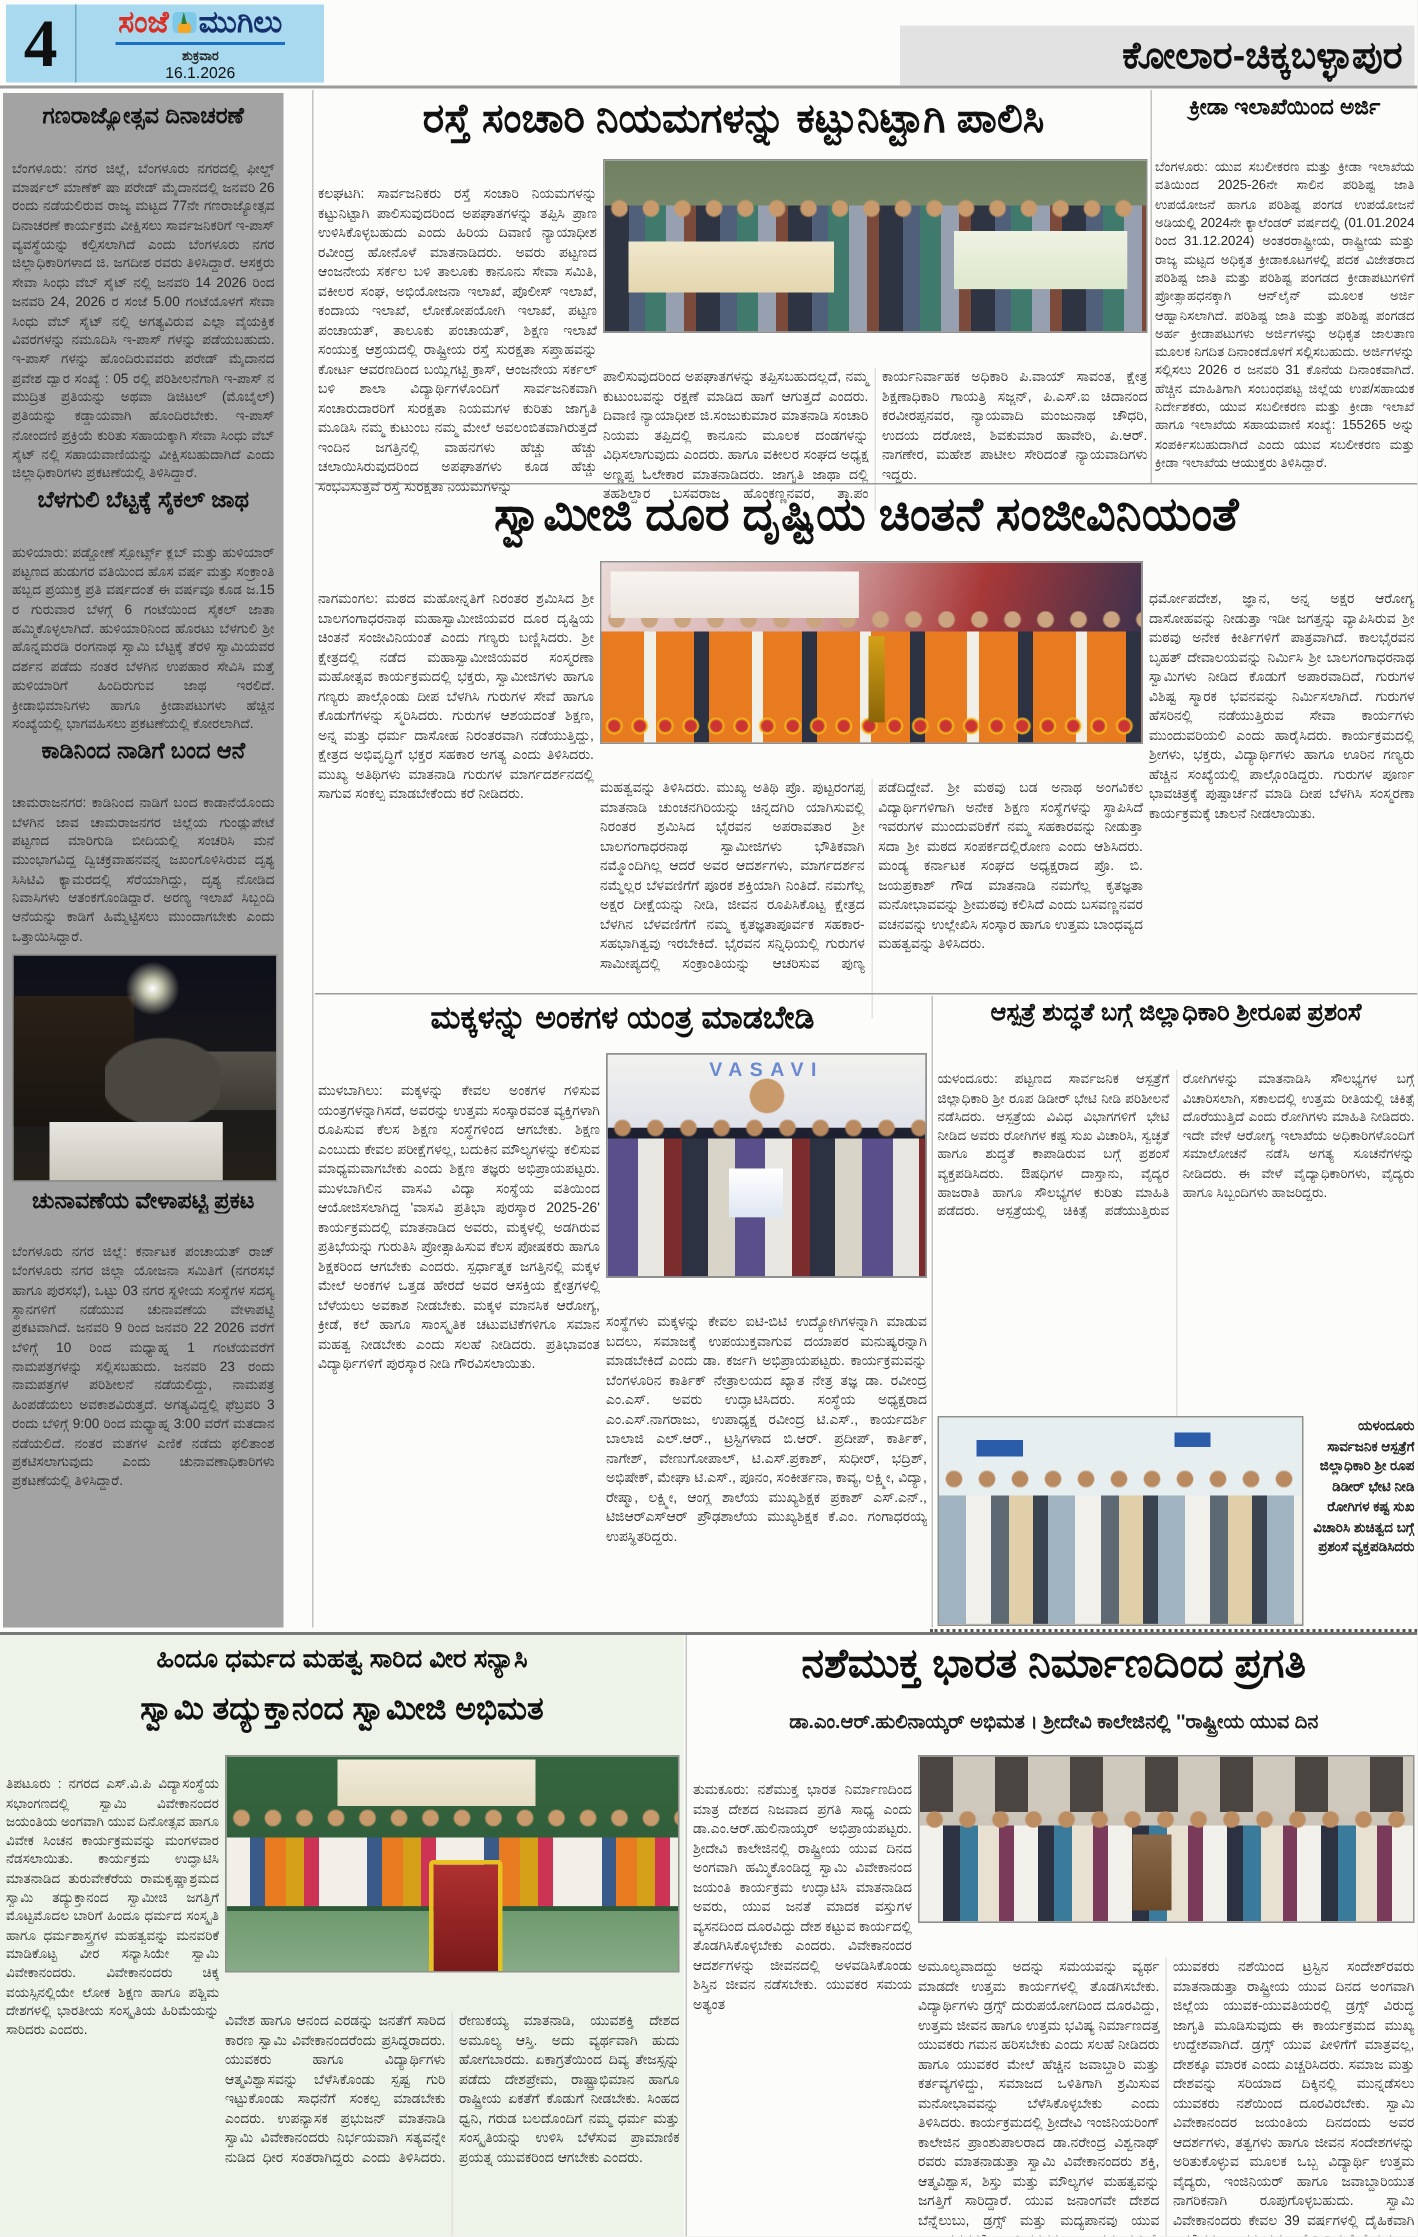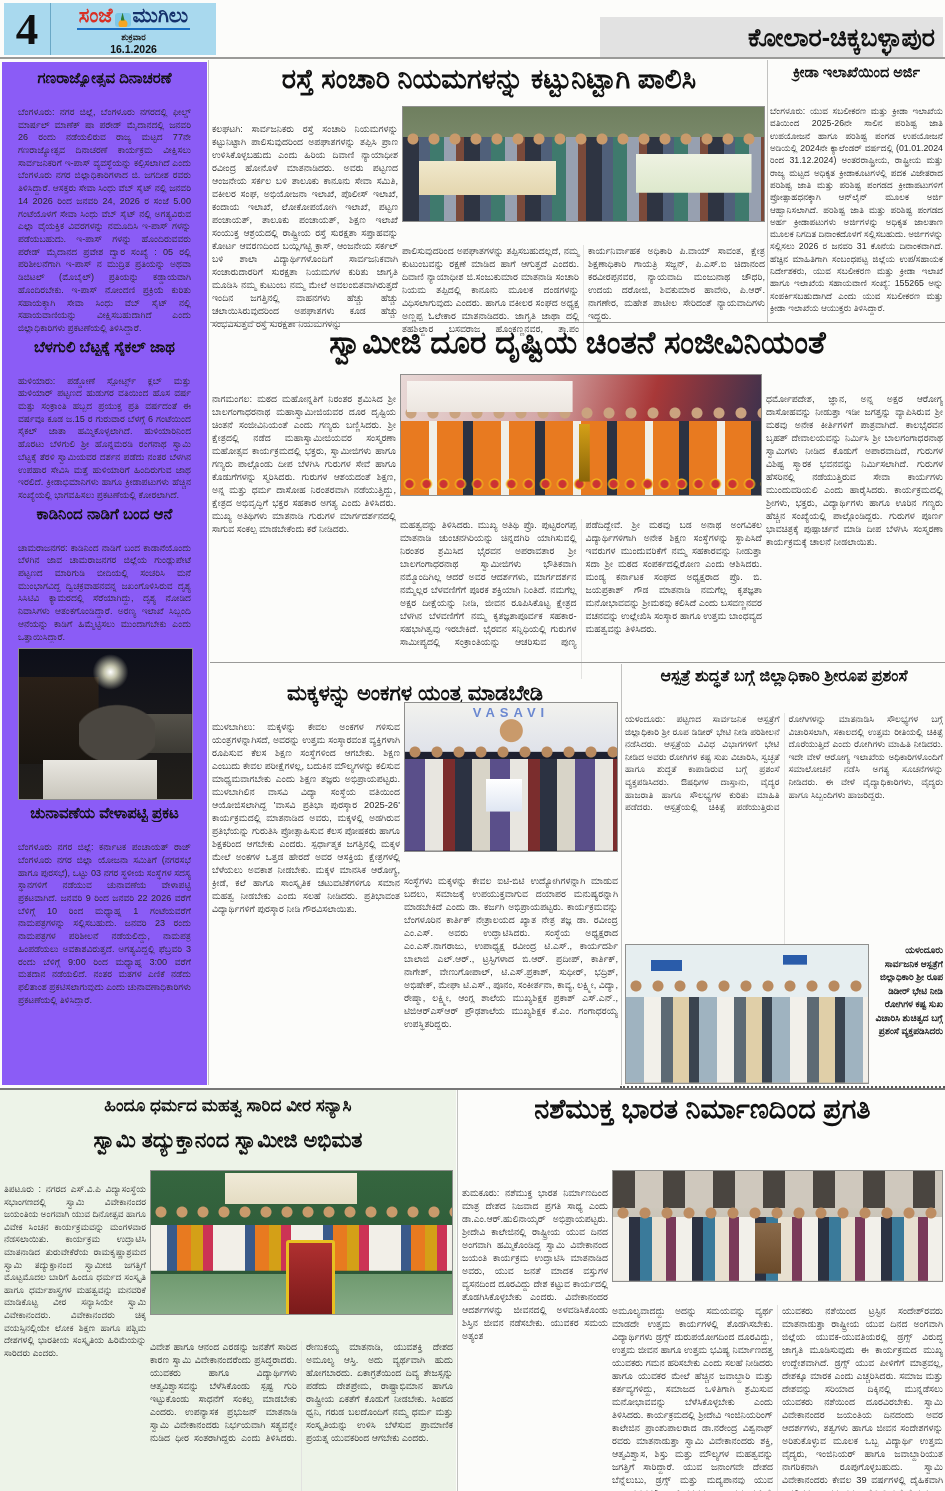--- a/index.html
+++ b/index.html
@@ -12,33 +12,33 @@
   .sub-hl{font-weight:bold;text-align:center;color:#222;overflow:hidden;}
   .vline{background:#c2c2c0;}
   .hline{background:#9a9a98;}
   .ph{border:1px solid #8f8f8d;background:#999;overflow:hidden;}
 
   
   #masthead{left:4px;top:3px;width:212px;height:52px;background:#a9d9ee;display:flex;align-items:stretch;}
   #pagenum{width:46px;font:bold 45px "Liberation Serif","DejaVu Serif",serif;color:#101010;
            display:flex;align-items:center;justify-content:center;border-right:1px solid #6aa8c6;}
   #mast-right{flex:1;display:flex;flex-direction:column;align-items:center;justify-content:center;}
-  #title-row{display:flex;align-items:flex-end;gap:2px;border-bottom:2px solid #1a6fc4;padding:0 2px 1px 2px;}
+  #title-row{display:flex;align-items:center;gap:2px;border-bottom:2px solid #1a6fc4;padding:0 2px 1px 2px;}
   .t1{font-weight:bold;font-size:20px;color:#d93025;}
   .t2{font-weight:bold;font-size:20px;color:#15306b;}
   #logo{width:16px;height:14px;border-radius:3px;display:inline-block;
         background:radial-gradient(circle at 50% 78%,#f5a623 4px,#7ec8e8 5px);position:relative;}
   #logo:after{content:"";position:absolute;left:6px;top:0;width:4px;height:8px;
         background:linear-gradient(#2e7d32,#2e7d32);clip-path:polygon(50% 0,100% 100%,0 100%);}
   #dayline{font-size:8.5px;font-weight:bold;color:#222;margin-top:2px;}
-  #dateline{font-size:10.5px;font-weight:bold;color:#111;}
+  #dateline{font-size:10.5px;font-weight:normal;color:#111;}
   #region{left:600px;top:17px;width:343px;height:40px;background:#e2e2e2;
           font-weight:bold;font-size:25px;color:#111;text-align:right;line-height:40px;padding-right:8px;}
 
-  #leftcol{left:2px;top:62px;width:205px;height:1023px;background:#8b5cf6;padding:4px 16px;overflow:hidden;}
+  #leftcol{left:2px;top:62px;width:187px;height:1023px;background:#a3a3a3;padding:4px 6px;overflow:hidden;}
   #leftcol .hl{font-size:15px;margin:4px 0 3px 0;}
   #leftcol .body{font-size:9.1px;}
 
   
   #ph-rally{background:
     linear-gradient(#f0e8cc,#e4d6ae) ,
     linear-gradient(#eef2e2,#dde8cc),
     radial-gradient(circle at 10px 10px,#c99a6b 5px,rgba(0,0,0,0) 6px),
     repeating-linear-gradient(90deg,#2e3442 0 16px,#50607a 16px 27px,#3f7a6d 27px 41px,#97a0b0 41px 53px,#7b4a3a 53px 61px),
     linear-gradient(#6f7f5f,#93a083);
@@ -157,21 +157,21 @@
   <div class="abs hline" style="left:210px;top:322px;width:735px;height:1px;"></div>
 
   <div class="abs hl" style="left:212px;top:326px;width:731px;height:44px;font-size:31px;">ಸ್ವಾಮೀಜಿ ದೂರ ದೃಷ್ಟಿಯ ಚಿಂತನೆ ಸಂಜೀವಿನಿಯಂತೆ</div>
   <div class="abs body" style="left:212px;top:374px;width:184px;height:286px;">ನಾಗಮಂಗಲ: ಮಠದ ಮಹೋನ್ನತಿಗೆ ನಿರಂತರ ಶ್ರಮಿಸಿದ ಶ್ರೀ ಬಾಲಗಂಗಾಧರನಾಥ ಮಹಾಸ್ವಾಮೀಜಿಯವರ ದೂರ ದೃಷ್ಟಿಯ ಚಿಂತನೆ ಸಂಜೀವಿನಿಯಂತೆ ಎಂದು ಗಣ್ಯರು ಬಣ್ಣಿಸಿದರು. ಶ್ರೀ ಕ್ಷೇತ್ರದಲ್ಲಿ ನಡೆದ ಮಹಾಸ್ವಾಮೀಜಿಯವರ ಸಂಸ್ಮರಣಾ ಮಹೋತ್ಸವ ಕಾರ್ಯಕ್ರಮದಲ್ಲಿ ಭಕ್ತರು, ಸ್ವಾಮೀಜಿಗಳು ಹಾಗೂ ಗಣ್ಯರು ಪಾಲ್ಗೊಂಡು ದೀಪ ಬೆಳಗಿಸಿ ಗುರುಗಳ ಸೇವೆ ಹಾಗೂ ಕೊಡುಗೆಗಳನ್ನು ಸ್ಮರಿಸಿದರು. ಗುರುಗಳ ಆಶಯದಂತೆ ಶಿಕ್ಷಣ, ಅನ್ನ ಮತ್ತು ಧರ್ಮ ದಾಸೋಹ ನಿರಂತರವಾಗಿ ನಡೆಯುತ್ತಿದ್ದು, ಕ್ಷೇತ್ರದ ಅಭಿವೃದ್ಧಿಗೆ ಭಕ್ತರ ಸಹಕಾರ ಅಗತ್ಯ ಎಂದು ತಿಳಿಸಿದರು. ಮುಖ್ಯ ಅತಿಥಿಗಳು ಮಾತನಾಡಿ ಗುರುಗಳ ಮಾರ್ಗದರ್ಶನದಲ್ಲಿ ಸಾಗುವ ಸಂಕಲ್ಪ ಮಾಡಬೇಕೆಂದು ಕರೆ ನೀಡಿದರು.</div>
   <div class="abs ph" id="ph-lamp" style="left:400px;top:374px;width:362px;height:122px;"></div>
   <div class="abs body cols2" style="left:400px;top:500px;width:362px;height:160px;">ಮಹತ್ವವನ್ನು ತಿಳಿಸಿದರು. ಮುಖ್ಯ ಅತಿಥಿ ಪ್ರೊ. ಪುಟ್ಟರಂಗಪ್ಪ ಮಾತನಾಡಿ ಚುಂಚನಗಿರಿಯನ್ನು ಚಿನ್ನದಗಿರಿ ಯಾಗಿಸುವಲ್ಲಿ ನಿರಂತರ ಶ್ರಮಿಸಿದ ಭೈರವನ ಅಪರಾವತಾರ ಶ್ರೀ ಬಾಲಗಂಗಾಧರನಾಥ ಸ್ವಾಮೀಜಿಗಳು ಭೌತಿಕವಾಗಿ ನಮ್ಮೊಂದಿಗಿಲ್ಲ ಆದರೆ ಅವರ ಆದರ್ಶಗಳು, ಮಾರ್ಗದರ್ಶನ ನಮ್ಮೆಲ್ಲರ ಬೆಳವಣಿಗೆಗೆ ಪೂರಕ ಶಕ್ತಿಯಾಗಿ ನಿಂತಿದೆ. ನಮಗೆಲ್ಲ ಅಕ್ಷರ ದೀಕ್ಷೆಯನ್ನು ನೀಡಿ, ಜೀವನ ರೂಪಿಸಿಕೊಟ್ಟ ಕ್ಷೇತ್ರದ ಬೆಳಗಿನ ಬೆಳವಣಿಗೆಗೆ ನಮ್ಮ ಕೃತಜ್ಞತಾಪೂರ್ವಕ ಸಹಕಾರ-ಸಹಭಾಗಿತ್ವವು ಇರಬೇಕಿದೆ. ಭೈರವನ ಸನ್ನಿಧಿಯಲ್ಲಿ ಗುರುಗಳ ಸಾಮೀಪ್ಯದಲ್ಲಿ ಸಂಕ್ರಾಂತಿಯನ್ನು ಆಚರಿಸುವ ಪುಣ್ಯ ಪಡೆದಿದ್ದೇವೆ. ಶ್ರೀ ಮಠವು ಬಡ ಅನಾಥ ಅಂಗವಿಕಲ ವಿದ್ಯಾರ್ಥಿಗಳಿಗಾಗಿ ಅನೇಕ ಶಿಕ್ಷಣ ಸಂಸ್ಥೆಗಳನ್ನು ಸ್ಥಾಪಿಸಿದೆ ಇವರುಗಳ ಮುಂದುವರಿಕೆಗೆ ನಮ್ಮ ಸಹಕಾರವನ್ನು ನೀಡುತ್ತಾ ಸದಾ ಶ್ರೀ ಮಠದ ಸಂಪರ್ಕದಲ್ಲಿರೋಣ ಎಂದು ಆಶಿಸಿದರು. ಮಂಡ್ಯ ಕರ್ನಾಟಕ ಸಂಘದ ಅಧ್ಯಕ್ಷರಾದ ಪ್ರೊ. ಬಿ. ಜಯಪ್ರಕಾಶ್ ಗೌಡ ಮಾತನಾಡಿ ನಮಗೆಲ್ಲ ಕೃತಜ್ಞತಾ ಮನೋಭಾವವನ್ನು ಶ್ರೀಮಠವು ಕಲಿಸಿದೆ ಎಂದು ಬಸವಣ್ಣನವರ ವಚನವನ್ನು ಉಲ್ಲೇಖಿಸಿ ಸಂಸ್ಕಾರ ಹಾಗೂ ಉತ್ತಮ ಬಾಂಧವ್ಯದ ಮಹತ್ವವನ್ನು ತಿಳಿಸಿದರು.</div>
   <div class="abs body" style="left:766px;top:374px;width:177px;height:286px;">ಧರ್ಮೋಪದೇಶ, ಜ್ಞಾನ, ಅನ್ನ ಅಕ್ಷರ ಆರೋಗ್ಯ ದಾಸೋಹವನ್ನು ನೀಡುತ್ತಾ ಇಡೀ ಜಗತ್ತನ್ನು ವ್ಯಾಪಿಸಿರುವ ಶ್ರೀ ಮಠವು ಅನೇಕ ಕೀರ್ತಿಗಳಿಗೆ ಪಾತ್ರವಾಗಿದೆ. ಕಾಲಭೈರವನ ಬೃಹತ್ ದೇವಾಲಯವನ್ನು ನಿರ್ಮಿಸಿ ಶ್ರೀ ಬಾಲಗಂಗಾಧರನಾಥ ಸ್ವಾಮಿಗಳು ನೀಡಿದ ಕೊಡುಗೆ ಅಪಾರವಾದಿದೆ, ಗುರುಗಳ ವಿಶಿಷ್ಟ ಸ್ಮಾರಕ ಭವನವನ್ನು ನಿರ್ಮಿಸಲಾಗಿದೆ. ಗುರುಗಳ ಹೆಸರಿನಲ್ಲಿ ನಡೆಯುತ್ತಿರುವ ಸೇವಾ ಕಾರ್ಯಗಳು ಮುಂದುವರಿಯಲಿ ಎಂದು ಹಾರೈಸಿದರು. ಕಾರ್ಯಕ್ರಮದಲ್ಲಿ ಶ್ರೀಗಳು, ಭಕ್ತರು, ವಿದ್ಯಾರ್ಥಿಗಳು ಹಾಗೂ ಊರಿನ ಗಣ್ಯರು ಹೆಚ್ಚಿನ ಸಂಖ್ಯೆಯಲ್ಲಿ ಪಾಲ್ಗೊಂಡಿದ್ದರು. ಗುರುಗಳ ಪೂರ್ಣ ಭಾವಚಿತ್ರಕ್ಕೆ ಪುಷ್ಪಾರ್ಚನೆ ಮಾಡಿ ದೀಪ ಬೆಳಗಿಸಿ ಸಂಸ್ಮರಣಾ ಕಾರ್ಯಕ್ರಮಕ್ಕೆ ಚಾಲನೆ ನೀಡಲಾಯಿತು.</div>
 
   <div class="abs hline" style="left:210px;top:662px;width:735px;height:1px;"></div>
 
-  <div class="abs hl" style="left:212px;top:667px;width:406px;height:32px;font-size:21px;margin-top:14px;">ಮಕ್ಕಳನ್ನು ಅಂಕಗಳ ಯಂತ್ರ ಮಾಡಬೇಡಿ</div>
+  <div class="abs hl" style="left:212px;top:667px;width:406px;height:32px;font-size:21px;">ಮಕ್ಕಳನ್ನು ಅಂಕಗಳ ಯಂತ್ರ ಮಾಡಬೇಡಿ</div>
   <div class="abs body" style="left:212px;top:702px;width:188px;height:380px;">ಮುಳಬಾಗಿಲು: ಮಕ್ಕಳನ್ನು ಕೇವಲ ಅಂಕಗಳ ಗಳಿಸುವ ಯಂತ್ರಗಳನ್ನಾಗಿಸದೆ, ಅವರನ್ನು ಉತ್ತಮ ಸಂಸ್ಕಾರವಂತ ವ್ಯಕ್ತಿಗಳಾಗಿ ರೂಪಿಸುವ ಕೆಲಸ ಶಿಕ್ಷಣ ಸಂಸ್ಥೆಗಳಿಂದ ಆಗಬೇಕು. ಶಿಕ್ಷಣ ಎಂಬುದು ಕೇವಲ ಪರೀಕ್ಷೆಗಳಲ್ಲ, ಬದುಕಿನ ಮೌಲ್ಯಗಳನ್ನು ಕಲಿಸುವ ಮಾಧ್ಯಮವಾಗಬೇಕು ಎಂದು ಶಿಕ್ಷಣ ತಜ್ಞರು ಅಭಿಪ್ರಾಯಪಟ್ಟರು. ಮುಳಬಾಗಿಲಿನ ವಾಸವಿ ವಿದ್ಯಾ ಸಂಸ್ಥೆಯ ವತಿಯಿಂದ ಆಯೋಜಿಸಲಾಗಿದ್ದ 'ವಾಸವಿ ಪ್ರತಿಭಾ ಪುರಸ್ಕಾರ 2025-26' ಕಾರ್ಯಕ್ರಮದಲ್ಲಿ ಮಾತನಾಡಿದ ಅವರು, ಮಕ್ಕಳಲ್ಲಿ ಅಡಗಿರುವ ಪ್ರತಿಭೆಯನ್ನು ಗುರುತಿಸಿ ಪ್ರೋತ್ಸಾಹಿಸುವ ಕೆಲಸ ಪೋಷಕರು ಹಾಗೂ ಶಿಕ್ಷಕರಿಂದ ಆಗಬೇಕು ಎಂದರು. ಸ್ಪರ್ಧಾತ್ಮಕ ಜಗತ್ತಿನಲ್ಲಿ ಮಕ್ಕಳ ಮೇಲೆ ಅಂಕಗಳ ಒತ್ತಡ ಹೇರದೆ ಅವರ ಆಸಕ್ತಿಯ ಕ್ಷೇತ್ರಗಳಲ್ಲಿ ಬೆಳೆಯಲು ಅವಕಾಶ ನೀಡಬೇಕು. ಮಕ್ಕಳ ಮಾನಸಿಕ ಆರೋಗ್ಯ, ಕ್ರೀಡೆ, ಕಲೆ ಹಾಗೂ ಸಾಂಸ್ಕೃತಿಕ ಚಟುವಟಿಕೆಗಳಿಗೂ ಸಮಾನ ಮಹತ್ವ ನೀಡಬೇಕು ಎಂದು ಸಲಹೆ ನೀಡಿದರು. ಪ್ರತಿಭಾವಂತ ವಿದ್ಯಾರ್ಥಿಗಳಿಗೆ ಪುರಸ್ಕಾರ ನೀಡಿ ಗೌರವಿಸಲಾಯಿತು.</div>
   <div class="abs ph" id="ph-award" style="left:404px;top:702px;width:214px;height:150px;">
     <span id="vasavi">VASAVI</span>
   </div>
   <div class="abs body" style="left:404px;top:856px;width:214px;height:226px;">ಸಂಸ್ಥೆಗಳು ಮಕ್ಕಳನ್ನು ಕೇವಲ ಐಟಿ-ಬಿಟಿ ಉದ್ಯೋಗಿಗಳನ್ನಾಗಿ ಮಾಡುವ ಬದಲು, ಸಮಾಜಕ್ಕೆ ಉಪಯುಕ್ತವಾಗುವ ದಯಾಪರ ಮನುಷ್ಯರನ್ನಾಗಿ ಮಾಡಬೇಕಿದೆ ಎಂದು ಡಾ. ಕರ್ಜಗಿ ಅಭಿಪ್ರಾಯಪಟ್ಟರು. ಕಾರ್ಯಕ್ರಮವನ್ನು ಬೆಂಗಳೂರಿನ ಕಾರ್ತಿಕ್ ನೇತ್ರಾಲಯದ ಖ್ಯಾತ ನೇತ್ರ ತಜ್ಞ ಡಾ. ರವೀಂದ್ರ ಎಂ.ಎಸ್. ಅವರು ಉದ್ಘಾಟಿಸಿದರು. ಸಂಸ್ಥೆಯ ಅಧ್ಯಕ್ಷರಾದ ಎಂ.ಎಸ್.ನಾಗರಾಜು, ಉಪಾಧ್ಯಕ್ಷ ರವೀಂದ್ರ ಟಿ.ಎಸ್., ಕಾರ್ಯದರ್ಶಿ ಬಾಲಾಜಿ ಎಲ್.ಆರ್., ಟ್ರಸ್ಟಿಗಳಾದ ಬಿ.ಆರ್. ಪ್ರದೀಪ್, ಕಾರ್ತಿಕ್, ನಾಗೇಶ್, ವೇಣುಗೋಪಾಲ್, ಟಿ.ಎಸ್.ಪ್ರಕಾಶ್, ಸುಧೀರ್, ಭದ್ರಿಶ್, ಅಭಿಷೇಕ್, ಮೇಘಾ ಟಿ.ಎಸ್., ಪೂನಂ, ಸಂಕೀರ್ತನಾ, ಕಾವ್ಯ, ಲಕ್ಷ್ಮೀ, ವಿದ್ಯಾ, ರೇಷ್ಮಾ, ಲಕ್ಷ್ಮೀ, ಆಂಗ್ಲ ಶಾಲೆಯ ಮುಖ್ಯಶಿಕ್ಷಕ ಪ್ರಕಾಶ್ ಎಸ್.ಎನ್., ಟಿಜಿಆರ್‌ಎಸ್‌ಆರ್ ಪ್ರೌಢಶಾಲೆಯ ಮುಖ್ಯಶಿಕ್ಷಕ ಕೆ.ಎಂ. ಗಂಗಾಧರಯ್ಯ ಉಪಸ್ಥಿತರಿದ್ದರು.</div>
   <div class="abs vline" style="left:621px;top:664px;width:1px;height:421px;"></div>
 
   <div class="abs hl" style="left:625px;top:667px;width:318px;height:24px;font-size:16px;">ಆಸ್ಪತ್ರೆ ಶುದ್ಧತೆ ಬಗ್ಗೆ ಜಿಲ್ಲಾಧಿಕಾರಿ ಶ್ರೀರೂಪ ಪ್ರಶಂಸೆ</div>
   <div class="abs body cols2" style="left:625px;top:694px;width:318px;height:246px;font-size:9px;">ಯಳಂದೂರು: ಪಟ್ಟಣದ ಸಾರ್ವಜನಿಕ ಆಸ್ಪತ್ರೆಗೆ ಜಿಲ್ಲಾಧಿಕಾರಿ ಶ್ರೀ ರೂಪ ಡಿಡೀರ್ ಭೇಟಿ ನೀಡಿ ಪರಿಶೀಲನೆ ನಡೆಸಿದರು. ಆಸ್ಪತ್ರೆಯ ವಿವಿಧ ವಿಭಾಗಗಳಿಗೆ ಭೇಟಿ ನೀಡಿದ ಅವರು ರೋಗಿಗಳ ಕಷ್ಟ ಸುಖ ವಿಚಾರಿಸಿ, ಸ್ವಚ್ಛತೆ ಹಾಗೂ ಶುದ್ಧತೆ ಕಾಪಾಡಿರುವ ಬಗ್ಗೆ ಪ್ರಶಂಸೆ ವ್ಯಕ್ತಪಡಿಸಿದರು. ಔಷಧಿಗಳ ದಾಸ್ತಾನು, ವೈದ್ಯರ ಹಾಜರಾತಿ ಹಾಗೂ ಸೌಲಭ್ಯಗಳ ಕುರಿತು ಮಾಹಿತಿ ಪಡೆದರು. ಆಸ್ಪತ್ರೆಯಲ್ಲಿ ಚಿಕಿತ್ಸೆ ಪಡೆಯುತ್ತಿರುವ ರೋಗಿಗಳನ್ನು ಮಾತನಾಡಿಸಿ ಸೌಲಭ್ಯಗಳ ಬಗ್ಗೆ ವಿಚಾರಿಸಲಾಗಿ, ಸಕಾಲದಲ್ಲಿ ಉತ್ತಮ ರೀತಿಯಲ್ಲಿ ಚಿಕಿತ್ಸೆ ದೊರೆಯುತ್ತಿದೆ ಎಂದು ರೋಗಿಗಳು ಮಾಹಿತಿ ನೀಡಿದರು. ಇದೇ ವೇಳೆ ಆರೋಗ್ಯ ಇಲಾಖೆಯ ಅಧಿಕಾರಿಗಳೊಂದಿಗೆ ಸಮಾಲೋಚನೆ ನಡೆಸಿ ಅಗತ್ಯ ಸೂಚನೆಗಳನ್ನು ನೀಡಿದರು. ಈ ವೇಳೆ ವೈದ್ಯಾಧಿಕಾರಿಗಳು, ವೈದ್ಯರು ಹಾಗೂ ಸಿಬ್ಬಂದಿಗಳು ಹಾಜರಿದ್ದರು.</div>
   <div class="abs ph" id="ph-hospital" style="left:625px;top:944px;width:244px;height:140px;"></div>
@@ -187,20 +187,21 @@
   <div class="abs ph" id="ph-stage" style="left:150px;top:1170px;width:303px;height:145px;">
     <span id="portrait"></span>
   </div>
   <div class="abs body cols2" style="left:150px;top:1322px;width:303px;height:165px;">
     <span>ವಿವೇಶ ಹಾಗೂ ಆನಂದ ಎರಡನ್ನು ಜನತೆಗೆ ಸಾರಿದ ಕಾರಣ ಸ್ವಾಮಿ ವಿವೇಕಾನಂದರೆಂದು ಪ್ರಸಿದ್ಧರಾದರು. ಯುವಕರು ಹಾಗೂ ವಿದ್ಯಾರ್ಥಿಗಳು ಆತ್ಮವಿಶ್ವಾಸವನ್ನು ಬೆಳೆಸಿಕೊಂಡು ಸ್ಪಷ್ಟ ಗುರಿ ಇಟ್ಟುಕೊಂಡು ಸಾಧನೆಗೆ ಸಂಕಲ್ಪ ಮಾಡಬೇಕು ಎಂದರು. ಉಪನ್ಯಾಸಕ ಪ್ರಭುಜನ್ ಮಾತನಾಡಿ ಸ್ವಾಮಿ ವಿವೇಕಾನಂದರು ನಿರ್ಭಯವಾಗಿ ಸತ್ಯವನ್ನೇ ನುಡಿದ ಧೀರ ಸಂತರಾಗಿದ್ದರು ಎಂದು ತಿಳಿಸಿದರು.</span>
     <span>ರೇಣುಕಯ್ಯ ಮಾತನಾಡಿ, ಯುವಶಕ್ತಿ ದೇಶದ ಅಮೂಲ್ಯ ಆಸ್ತಿ. ಅದು ವ್ಯರ್ಥವಾಗಿ ಹುದು ಹೋಗಬಾರದು. ಏಕಾಗ್ರತೆಯಿಂದ ದಿವ್ಯ ತೇಜಸ್ಸನ್ನು ಪಡೆದು ದೇಶಪ್ರೇಮ, ರಾಷ್ಟ್ರಾಭಿಮಾನ ಹಾಗೂ ರಾಷ್ಟ್ರೀಯ ಏಕತೆಗೆ ಕೊಡುಗೆ ನೀಡಬೇಕು. ಸಿಂಹದ ಧ್ವನಿ, ಗರುಡ ಬಲದೊಂದಿಗೆ ನಮ್ಮ ಧರ್ಮ ಮತ್ತು ಸಂಸ್ಕೃತಿಯನ್ನು ಉಳಿಸಿ ಬೆಳೆಸುವ ಪ್ರಾಮಾಣಿಕ ಪ್ರಯತ್ನ ಯುವಕರಿಂದ ಆಗಬೇಕು ಎಂದರು.</span>
   </div>
   <div class="abs vline" style="left:457px;top:1090px;width:1px;height:401px;"></div>
 
   <div class="abs hl" style="left:462px;top:1094px;width:481px;height:42px;font-size:27px;">ನಶೆಮುಕ್ತ ಭಾರತ ನಿರ್ಮಾಣದಿಂದ ಪ್ರಗತಿ</div>
+  <div class="abs sub-hl" style="left:462px;top:1140px;width:481px;height:24px;font-size:13px;">ಡಾ.ಎಂ.ಆರ್.ಹುಲಿನಾಯ್ಕರ್ ಅಭಿಮತ । ಶ್ರೀದೇವಿ ಕಾಲೇಜಿನಲ್ಲಿ ''ರಾಷ್ಟ್ರೀಯ ಯುವ ದಿನ</div>
   <div class="abs body" style="left:462px;top:1168px;width:146px;height:319px;">ತುಮಕೂರು: ನಶೆಮುಕ್ತ ಭಾರತ ನಿರ್ಮಾಣದಿಂದ ಮಾತ್ರ ದೇಶದ ನಿಜವಾದ ಪ್ರಗತಿ ಸಾಧ್ಯ ಎಂದು ಡಾ.ಎಂ.ಆರ್.ಹುಲಿನಾಯ್ಕರ್ ಅಭಿಪ್ರಾಯಪಟ್ಟರು. ಶ್ರೀದೇವಿ ಕಾಲೇಜಿನಲ್ಲಿ ರಾಷ್ಟ್ರೀಯ ಯುವ ದಿನದ ಅಂಗವಾಗಿ ಹಮ್ಮಿಕೊಂಡಿದ್ದ ಸ್ವಾಮಿ ವಿವೇಕಾನಂದ ಜಯಂತಿ ಕಾರ್ಯಕ್ರಮ ಉದ್ಘಾಟಿಸಿ ಮಾತನಾಡಿದ ಅವರು, ಯುವ ಜನತೆ ಮಾದಕ ವಸ್ತುಗಳ ವ್ಯಸನದಿಂದ ದೂರವಿದ್ದು ದೇಶ ಕಟ್ಟುವ ಕಾರ್ಯದಲ್ಲಿ ತೊಡಗಿಸಿಕೊಳ್ಳಬೇಕು ಎಂದರು. ವಿವೇಕಾನಂದರ ಆದರ್ಶಗಳನ್ನು ಜೀವನದಲ್ಲಿ ಅಳವಡಿಸಿಕೊಂಡು ಶಿಸ್ತಿನ ಜೀವನ ನಡೆಸಬೇಕು. ಯುವಕರ ಸಮಯ ಅತ್ಯಂತ</div>
   <div class="abs ph" id="ph-college" style="left:612px;top:1170px;width:331px;height:112px;"></div>
   <div class="abs body cols2" style="left:612px;top:1286px;width:331px;height:201px;">
     <span>ಅಮೂಲ್ಯವಾದದ್ದು ಅದನ್ನು ಸಮಯವನ್ನು ವ್ಯರ್ಥ ಮಾಡದೇ ಉತ್ತಮ ಕಾರ್ಯಗಳಲ್ಲಿ ತೊಡಗಿಸಬೇಕು. ವಿದ್ಯಾರ್ಥಿಗಳು ಡ್ರಗ್ಸ್ ದುರುಪಯೋಗದಿಂದ ದೂರವಿದ್ದು, ಉತ್ತಮ ಜೀವನ ಹಾಗೂ ಉತ್ತಮ ಭವಿಷ್ಯ ನಿರ್ಮಾಣದತ್ತ ಯುವಕರು ಗಮನ ಹರಿಸಬೇಕು ಎಂದು ಸಲಹೆ ನೀಡಿದರು ಹಾಗೂ ಯುವಕರ ಮೇಲೆ ಹೆಚ್ಚಿನ ಜವಾಬ್ದಾರಿ ಮತ್ತು ಕರ್ತವ್ಯಗಳಿದ್ದು, ಸಮಾಜದ ಒಳಿತಿಗಾಗಿ ಶ್ರಮಿಸುವ ಮನೋಭಾವವನ್ನು ಬೆಳೆಸಿಕೊಳ್ಳಬೇಕು ಎಂದು ತಿಳಿಸಿದರು. ಕಾರ್ಯಕ್ರಮದಲ್ಲಿ ಶ್ರೀದೇವಿ ಇಂಜಿನಿಯರಿಂಗ್ ಕಾಲೇಜಿನ ಪ್ರಾಂಶುಪಾಲರಾದ ಡಾ.ನರೇಂದ್ರ ವಿಶ್ವನಾಥ್ ರವರು ಮಾತನಾಡುತ್ತಾ ಸ್ವಾಮಿ ವಿವೇಕಾನಂದರು ಶಕ್ತಿ, ಆತ್ಮವಿಶ್ವಾಸ, ಶಿಸ್ತು ಮತ್ತು ಮೌಲ್ಯಗಳ ಮಹತ್ವವನ್ನು ಜಗತ್ತಿಗೆ ಸಾರಿದ್ದಾರೆ. ಯುವ ಜನಾಂಗವೇ ದೇಶದ ಬೆನ್ನೆಲುಬು, ಡ್ರಗ್ಸ್ ಮತ್ತು ಮದ್ಯಪಾನವು ಯುವ ಜನಾಂಗದವರಲ್ಲಿ ಜೀವನವನ್ನು ನಾಶಮಾಡುತ್ತಿದೆ. ಯುವಕರು ನಶೆಯಿಂದ</span>
     <span>ಟ್ರಸ್ಟಿನ ಸಂದೇಶ್‌ರವರು ಮಾತನಾಡುತ್ತಾ ರಾಷ್ಟ್ರೀಯ ಯುವ ದಿನದ ಅಂಗವಾಗಿ ಜಿಲ್ಲೆಯ ಯುವಕ-ಯುವತಿಯರಲ್ಲಿ ಡ್ರಗ್ಸ್ ವಿರುದ್ಧ ಜಾಗೃತಿ ಮೂಡಿಸುವುದು ಈ ಕಾರ್ಯಕ್ರಮದ ಮುಖ್ಯ ಉದ್ದೇಶವಾಗಿದೆ. ಡ್ರಗ್ಸ್ ಯುವ ಪೀಳಿಗೆಗೆ ಮಾತ್ರವಲ್ಲ, ದೇಶಕ್ಕೂ ಮಾರಕ ಎಂದು ಎಚ್ಚರಿಸಿದರು. ಸಮಾಜ ಮತ್ತು ದೇಶವನ್ನು ಸರಿಯಾದ ದಿಕ್ಕಿನಲ್ಲಿ ಮುನ್ನಡೆಸಲು ಯುವಕರು ನಶೆಯಿಂದ ದೂರವಿರಬೇಕು. ಸ್ವಾಮಿ ವಿವೇಕಾನಂದರ ಜಯಂತಿಯ ದಿನದಂದು ಅವರ ಆದರ್ಶಗಳು, ತತ್ವಗಳು ಹಾಗೂ ಜೀವನ ಸಂದೇಶಗಳನ್ನು ಅರಿತುಕೊಳ್ಳುವ ಮೂಲಕ ಒಬ್ಬ ವಿದ್ಯಾರ್ಥಿ ಉತ್ತಮ ವೈದ್ಯರು, ಇಂಜಿನಿಯರ್ ಹಾಗೂ ಜವಾಬ್ದಾರಿಯುತ ನಾಗರಿಕನಾಗಿ ರೂಪುಗೊಳ್ಳಬಹುದು. ಸ್ವಾಮಿ ವಿವೇಕಾನಂದರು ಕೇವಲ 39 ವರ್ಷಗಳಲ್ಲಿ ದೈಹಿಕವಾಗಿ ಅಗಲಿದರೂ, ಅವರು ಸಮಾಜಕ್ಕೆ ನೀಡಿದ ಸೇವೆ ಮತ್ತು</span>
   </div>
 
 </div>
 
 </body></html>

